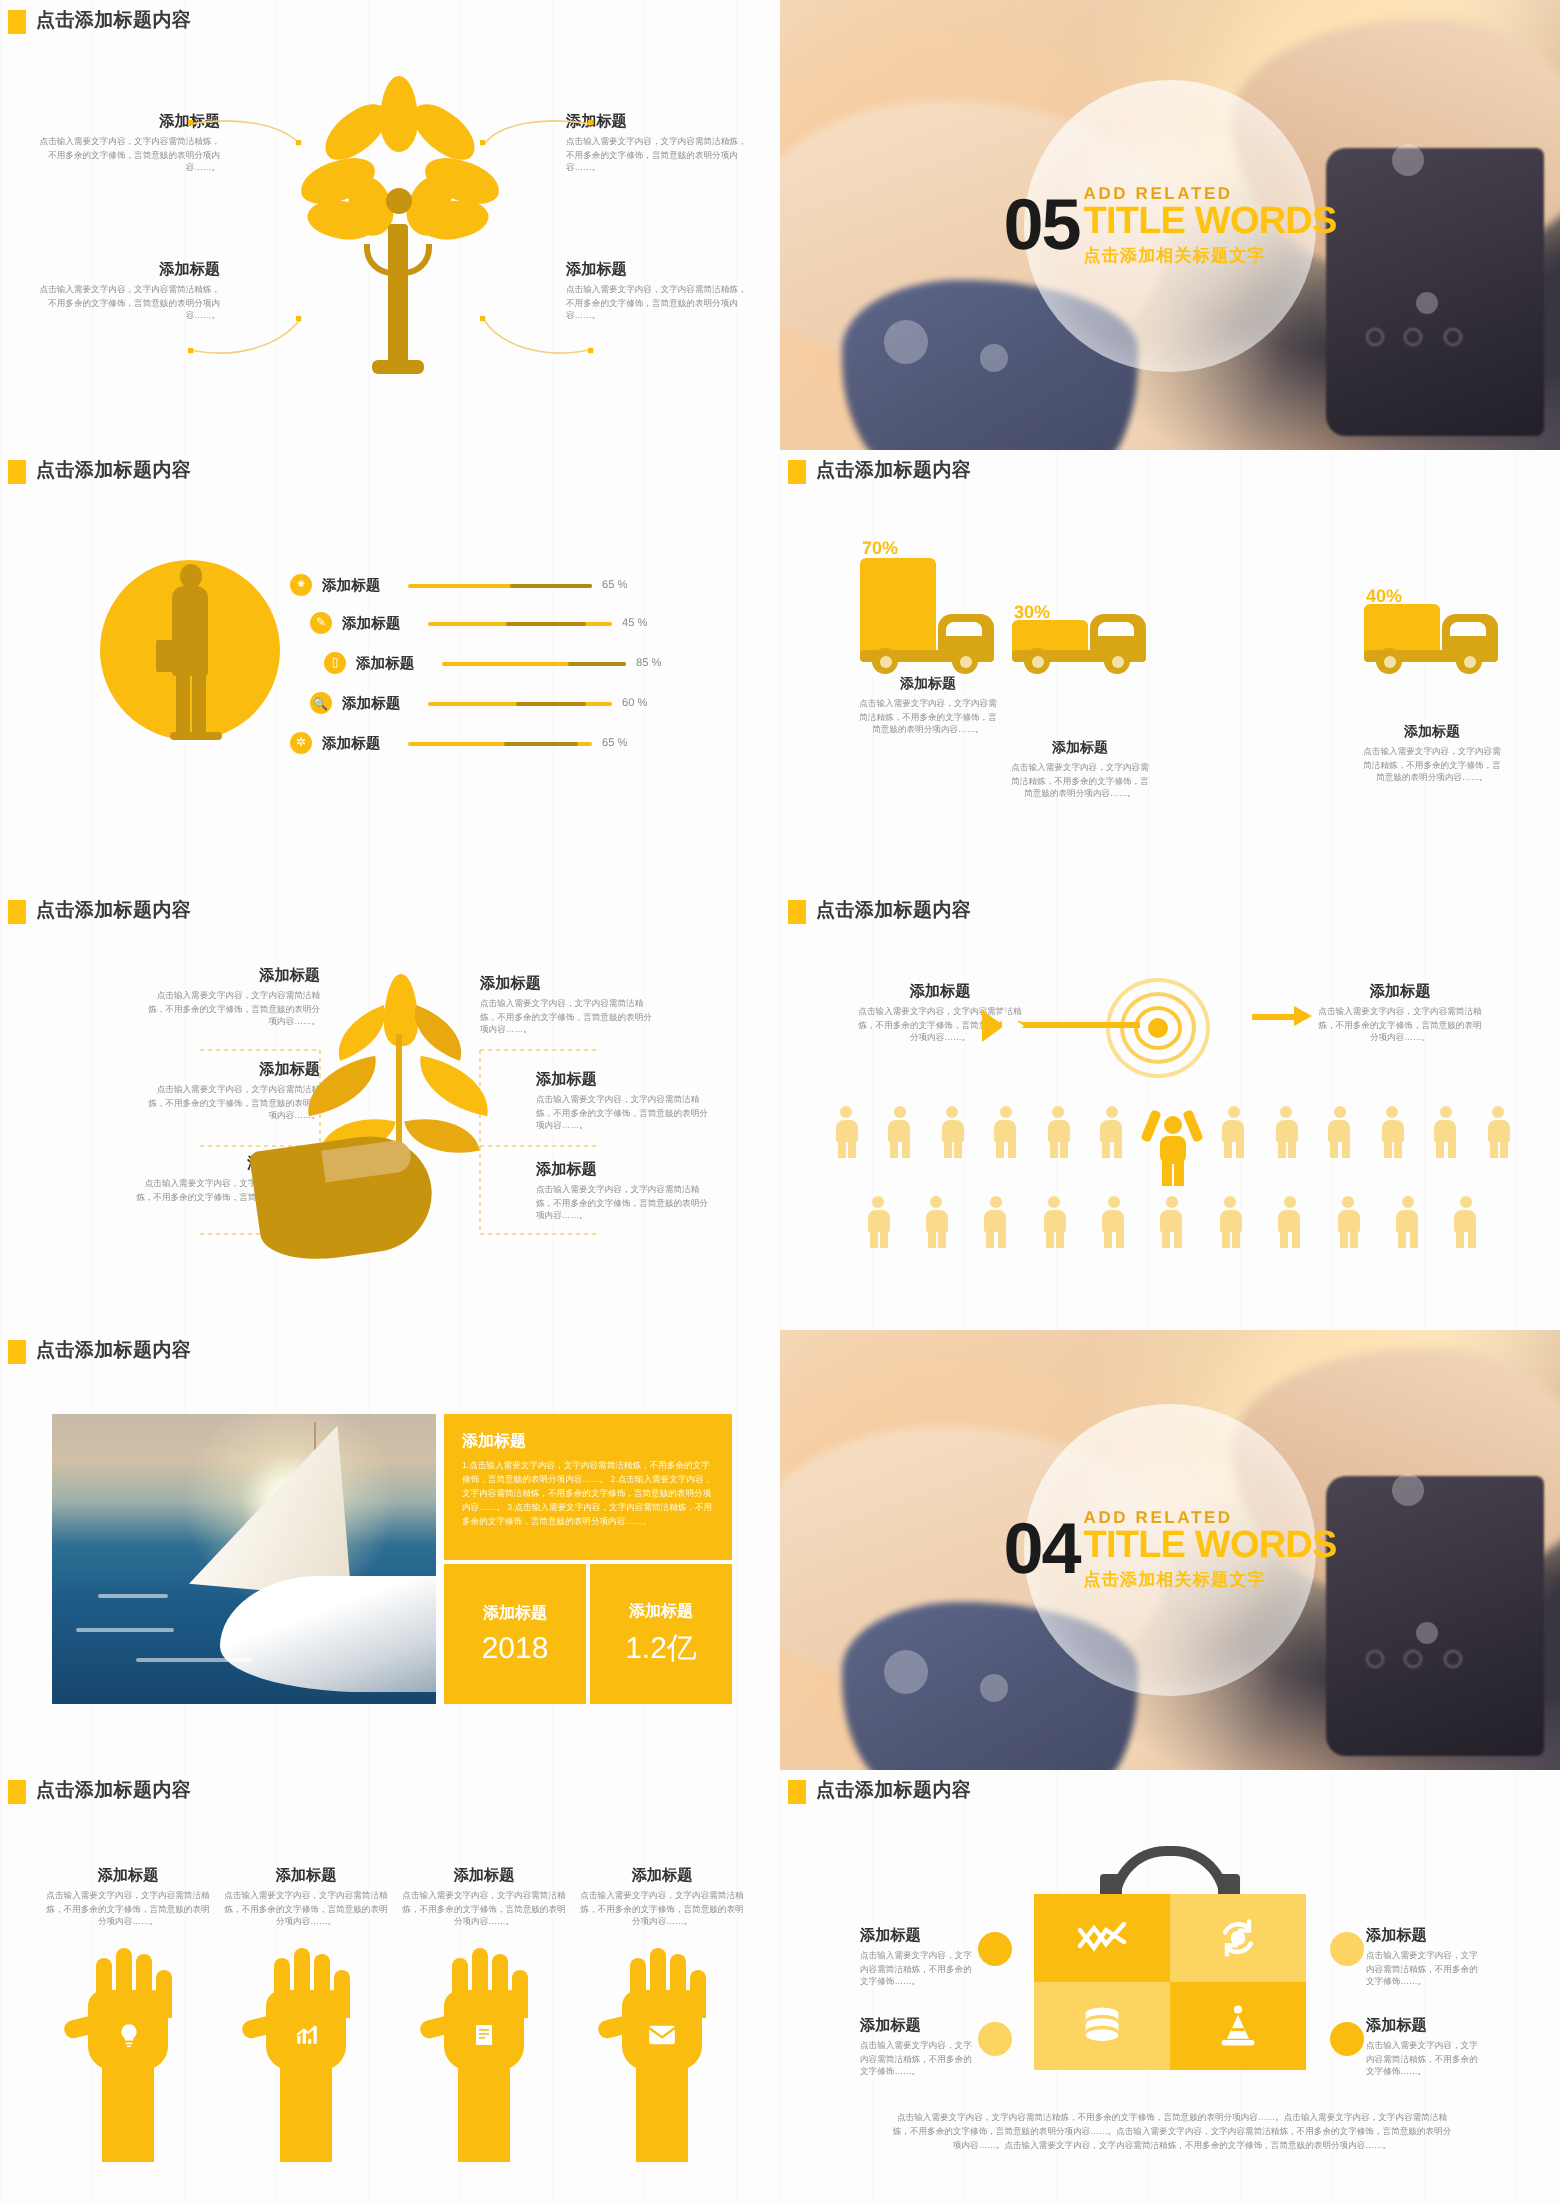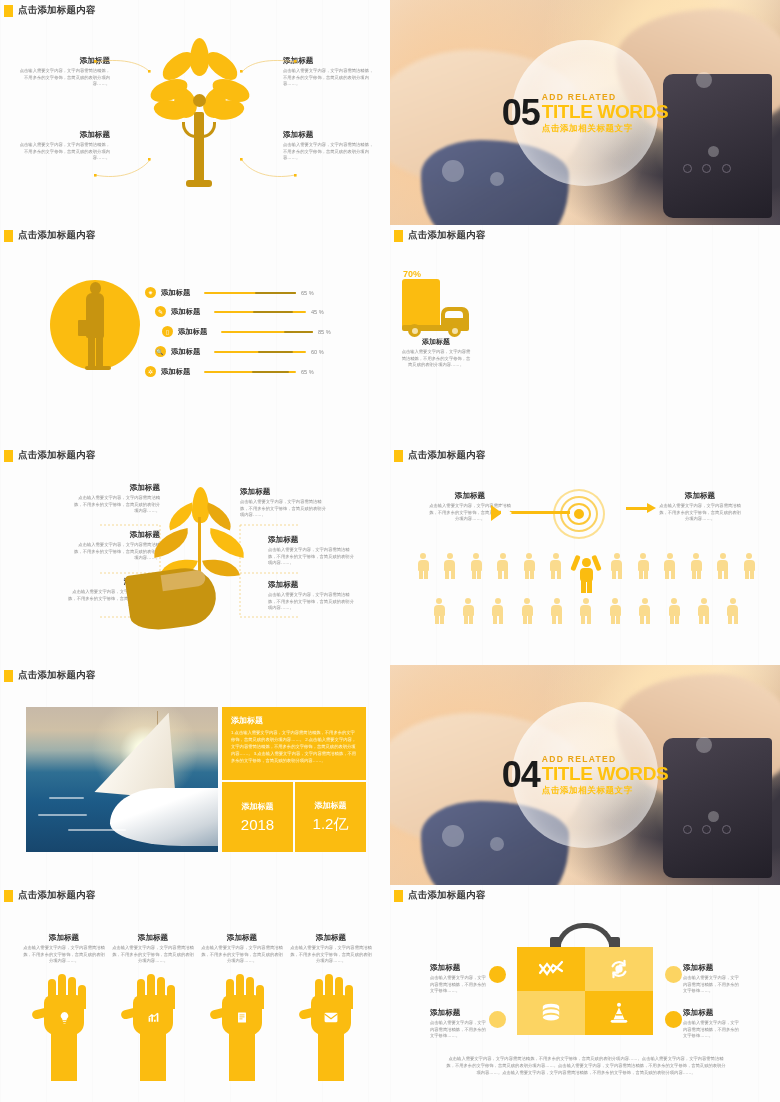--- a/index.html
+++ b/index.html
@@ -452,37 +452,65 @@
     </div>
   </div>
 
   <div class="slide">
     <div class="stripes"></div>
     <div class="shead">
       <span class="mark"></span>
       <span class="htxt">点击添加标题内容</span>
     </div>
 
-    <div class="truck" style="left:10px; top:44px;">
+    <div class="truck" style="left:38px; top:44px;">
       <div class="pct">70%</div>
       <div class="rig">
         <span class="box" style="height:48px;"></span>
           <span class="cab"></span>
         <span class="chassis"></span>
           <span class="wheel w1"></span>
           <span class="wheel w2"></span>
       </div>
       <div class="tblk ta-c" style="position:static; width:72px;">
         <div class="tt" style="font-size:7px;">添加标题</div>
         <div class="tb">点击输入需要文字内容，文字内容需简洁精炼，不用多余的文字修饰，言简意赅的表明分项内容……。</div>
       </div>
     </div>
 
-
-
+    <div class="truck" style="left:114px; top:76px;">
+      <div class="pct">30%</div>
+      <div class="rig" style="height:26px;">
+        <span class="box" style="height:17px;"></span>
+          <span class="cab"></span>
+        <span class="chassis"></span>
+          <span class="wheel w1"></span>
+          <span class="wheel w2"></span>
+      </div>
+      <div class="tblk ta-c" style="position:static; width:72px; margin-top:32px;">
+        <div class="tt" style="font-size:7px;">添加标题</div>
+        <div class="tb">点击输入需要文字内容，文字内容需简洁精炼，不用多余的文字修饰，言简意赅的表明分项内容……。</div>
+      </div>
+    </div>
+
+
+    <div class="truck" style="left:290px; top:68px;">
+      <div class="pct">40%</div>
+      <div class="rig" style="height:34px;">
+        <span class="box" style="height:25px;"></span>
+          <span class="cab"></span>
+        <span class="chassis"></span>
+          <span class="wheel w1"></span>
+          <span class="wheel w2"></span>
+      </div>
+      <div class="tblk ta-c" style="position:static; width:72px; margin-top:24px;">
+        <div class="tt" style="font-size:7px;">添加标题</div>
+        <div class="tb">点击输入需要文字内容，文字内容需简洁精炼，不用多余的文字修饰，言简意赅的表明分项内容……。</div>
+      </div>
+    </div>
   </div>
 
   <div class="slide">
     <div class="stripes"></div>
     <div class="shead">
       <span class="mark"></span>
       <span class="htxt">点击添加标题内容</span>
     </div>
 
     <div class="tblk ta-r" style="left:70px; top:38px; width:90px;">

